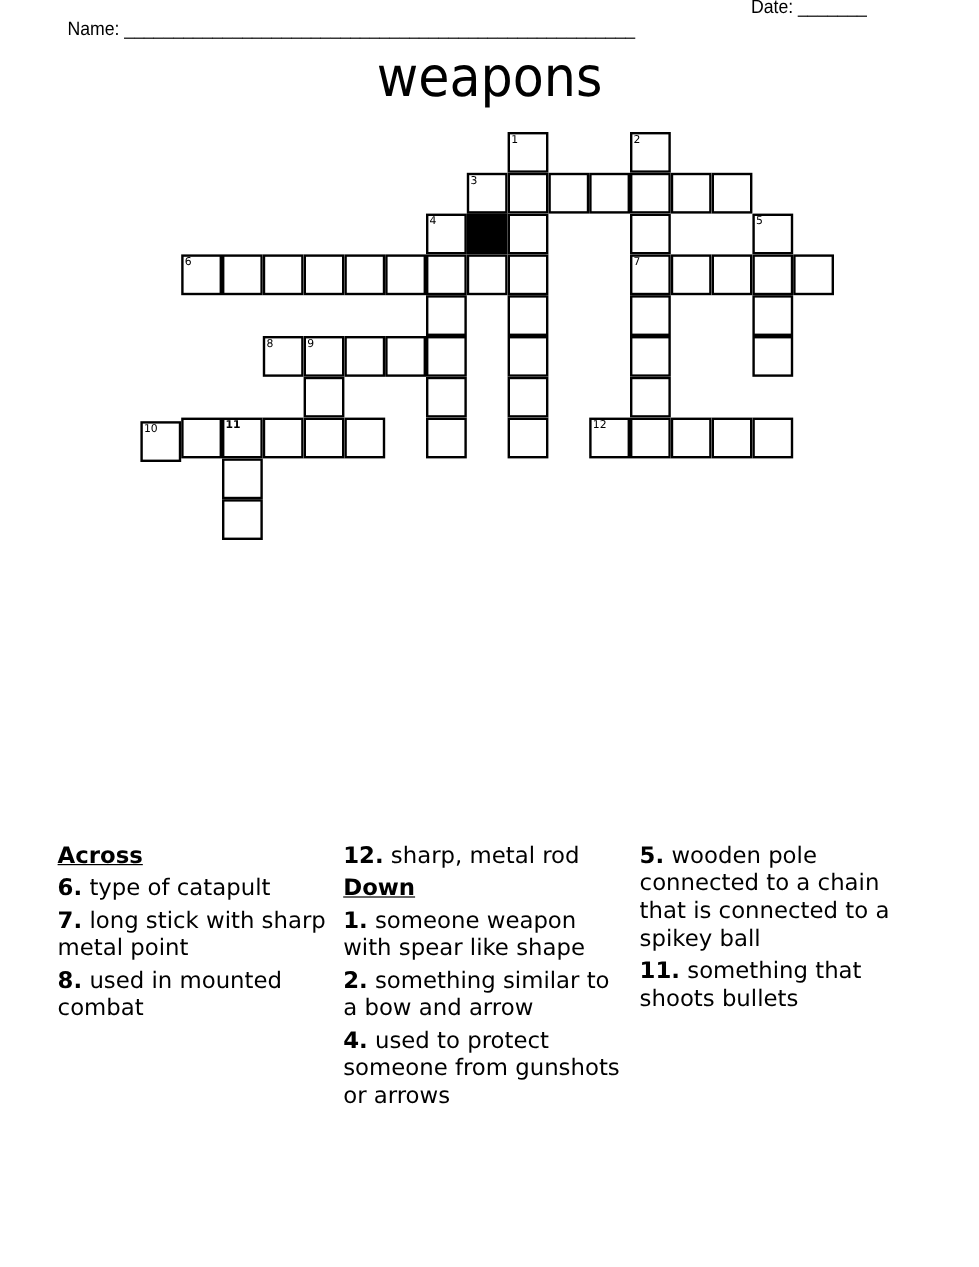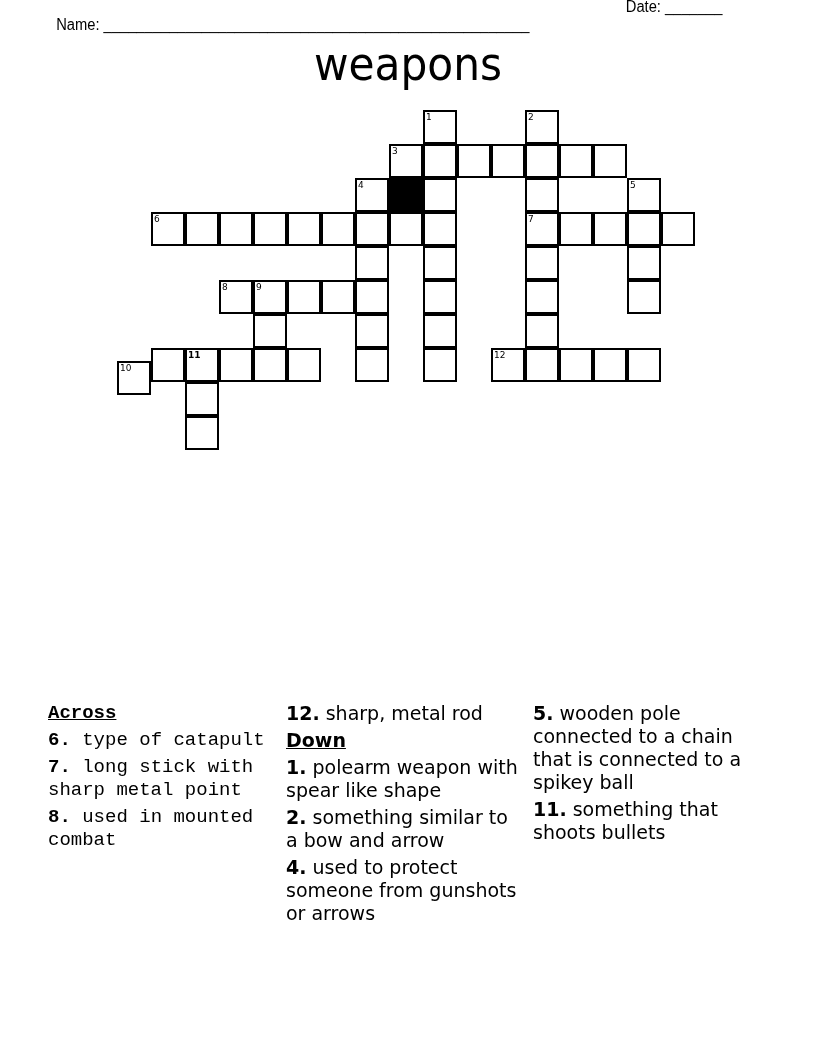--- a/index.html
+++ b/index.html
@@ -25,21 +25,21 @@
     position: absolute; left: 1px; top: 0px;
     font-family: "DejaVu Sans", sans-serif; font-size: 9px; line-height: 10px;
   }
   .clues {
     position: absolute; top: 702px; font-family: "DejaVu Sans", sans-serif;
     font-size: 19px; line-height: 23px;
   }
   .clues .heading { font-weight: bold; text-decoration: underline; margin-bottom: 4px; }
   .clues .clue { margin-bottom: 4px; }
   .clues .clue b { font-weight: bold; }
-  .col1 { left: 48px; width: 230px; font-family: Liberation Mono, monospace; }
+  .col1 { left: 48px; width: 230px; }
   .col2 { left: 286px; width: 232px; }
   .col3 { left: 533px; width: 240px; }
 </style>
 </head>
 <body>
 
 <div class="header-line">
   <span>Name: ____________________________________________________</span>
   <span class="date">Date: _______</span>
 </div>
@@ -102,21 +102,21 @@
     <div class="cell" style="left: 288px; top: 281px;"></div>
     <div class="cell" style="left: 322px; top: 281px;"></div>
     <div class="cell" style="left: 356px; top: 281px;"></div>
     <div class="cell" style="left: 424px; top: 281px;"></div>
     <div class="cell" style="left: 526px; top: 281px;"></div>
     <div class="cell" style="left: 628px; top: 281px;"></div>
     <div class="cell" style="left: 254px; top: 315px;"></div>
     <div class="cell" style="left: 356px; top: 315px;"></div>
     <div class="cell" style="left: 424px; top: 315px;"></div>
     <div class="cell" style="left: 526px; top: 315px;"></div>
-    <div class="cell" style="left: 118px; top: 362px; padding-left: 22px;">
+    <div class="cell" style="left: 118px; top: 352px; padding-left: 22px;">
       <span class="num">10</span>
     </div>
     <div class="cell" style="left: 152px; top: 349px;"></div>
     <div class="cell" style="left: 186px; top: 349px; font-weight: bold;">
       <span class="num">11</span>
     </div>
     <div class="cell" style="left: 220px; top: 349px;"></div>
     <div class="cell" style="left: 254px; top: 349px;"></div>
     <div class="cell" style="left: 288px; top: 349px;"></div>
     <div class="cell" style="left: 356px; top: 349px;"></div>
@@ -135,21 +135,21 @@
 <div class="clues col1">
   <div class="heading">Across</div>
   <div class="clue"><b>6.</b><span> type of catapult</span></div>
   <div class="clue"><b>7.</b><span> long stick with sharp metal point</span></div>
   <div class="clue"><b>8.</b><span> used in mounted combat</span></div>
 </div>
 
 <div class="clues col2">
   <div class="clue"><b>12.</b><span> sharp, metal rod</span></div>
   <div class="heading">Down</div>
-  <div class="clue"><b>1.</b><span> polearm weapon with spear like shape</span></div>
+  <div class="clue"><b>1.</b><span> someone weapon with spear like shape</span></div>
   <div class="clue"><b>2.</b><span> something similar to a bow and arrow</span></div>
   <div class="clue"><b>4.</b><span> used to protect someone from gunshots or arrows</span></div>
 </div>
 
 <div class="clues col3">
   <div class="clue"><b>5.</b><span> wooden pole connected to a chain that is connected to a spikey ball</span></div>
   <div class="clue"><b>11.</b><span> something that shoots bullets</span></div>
 </div>
 
 </body></html>

